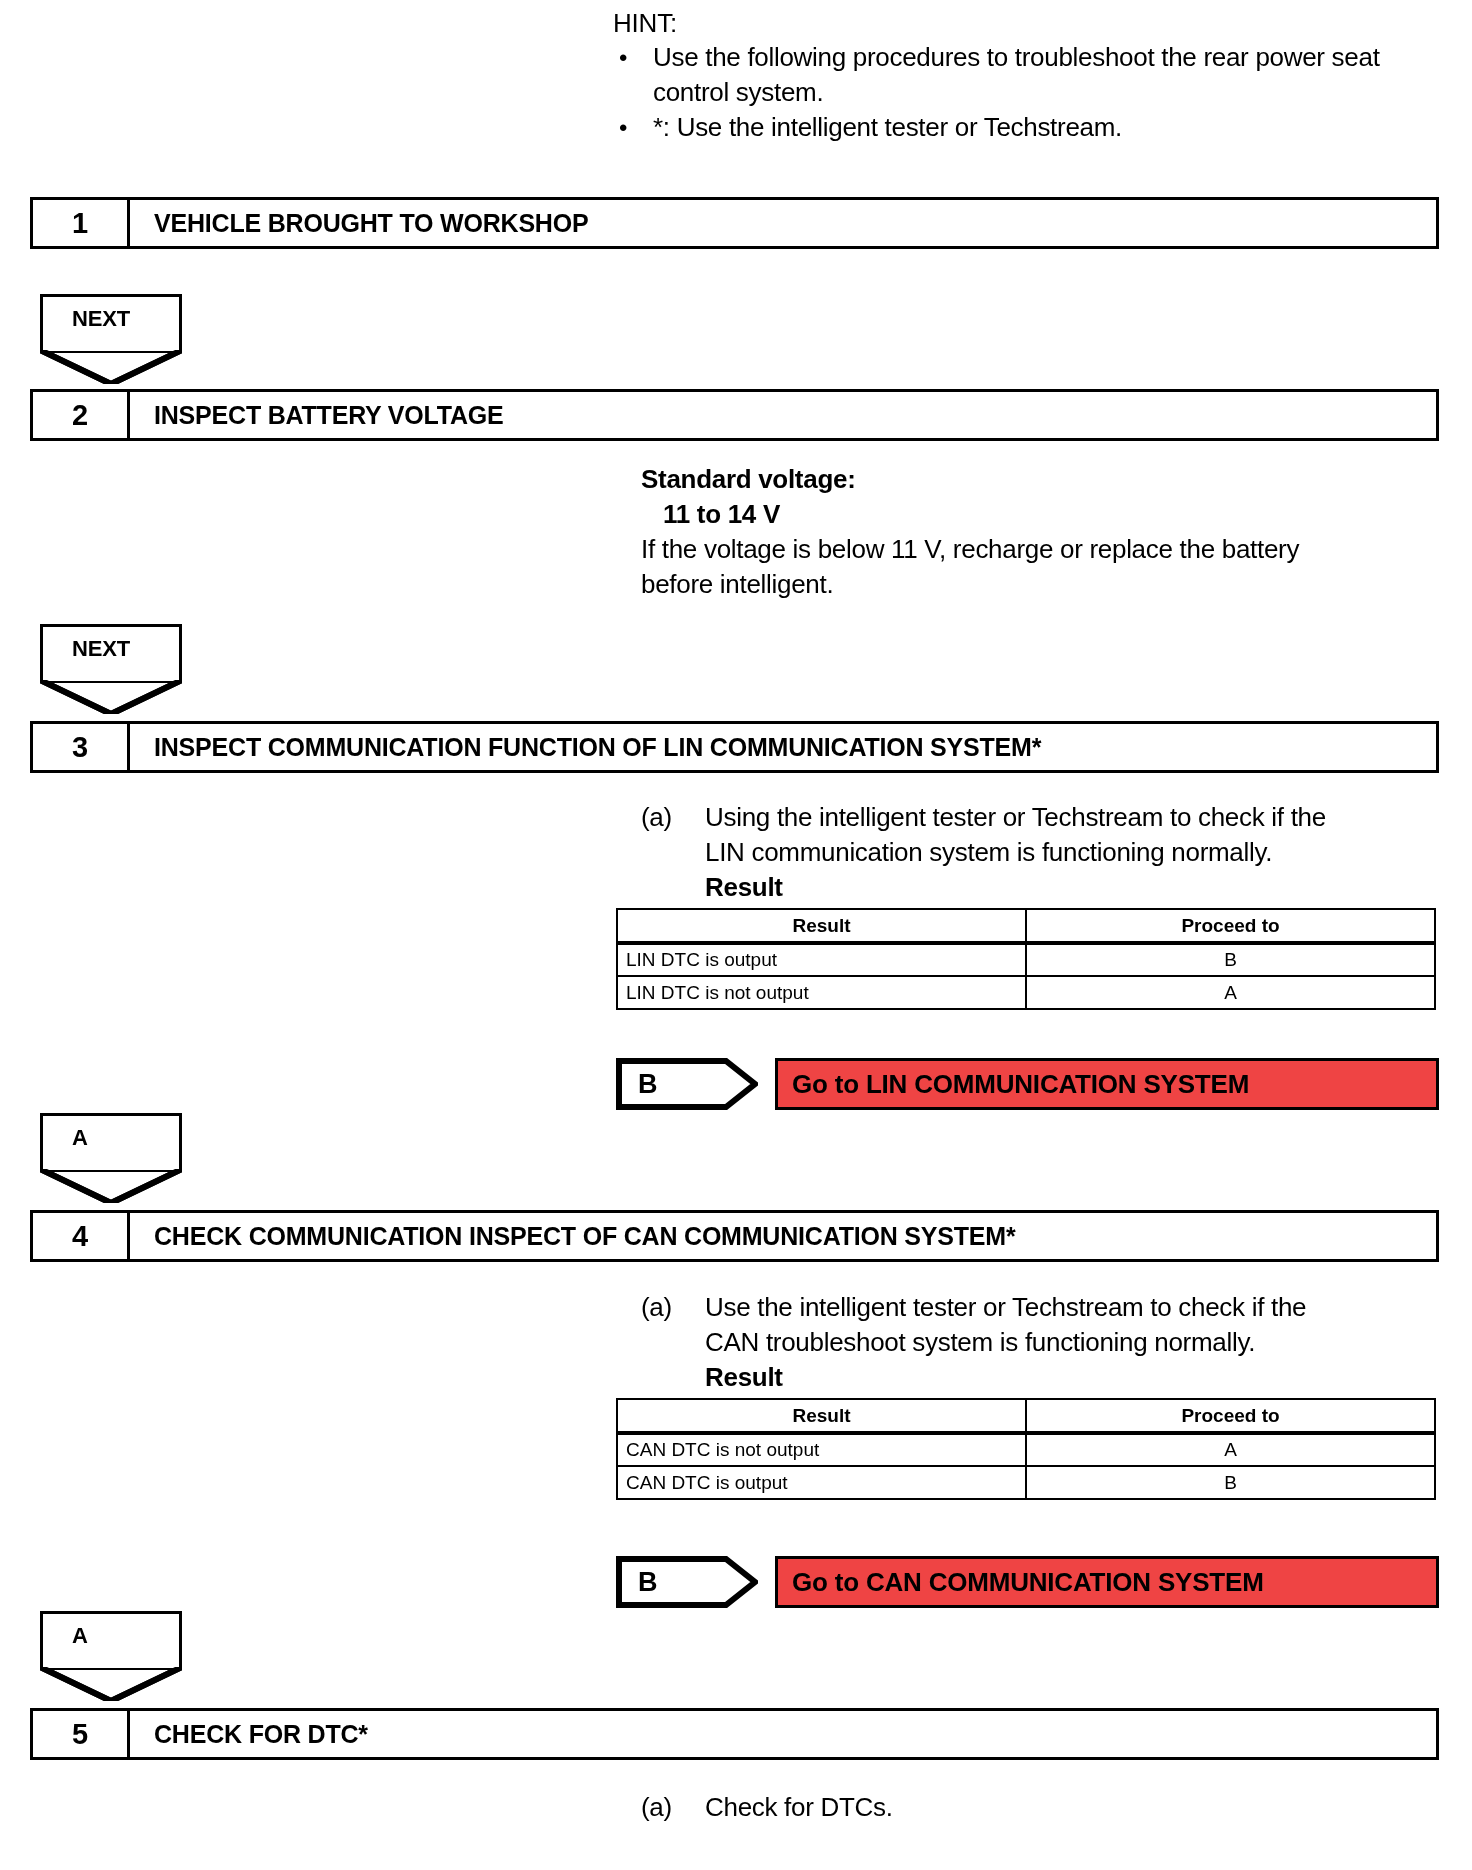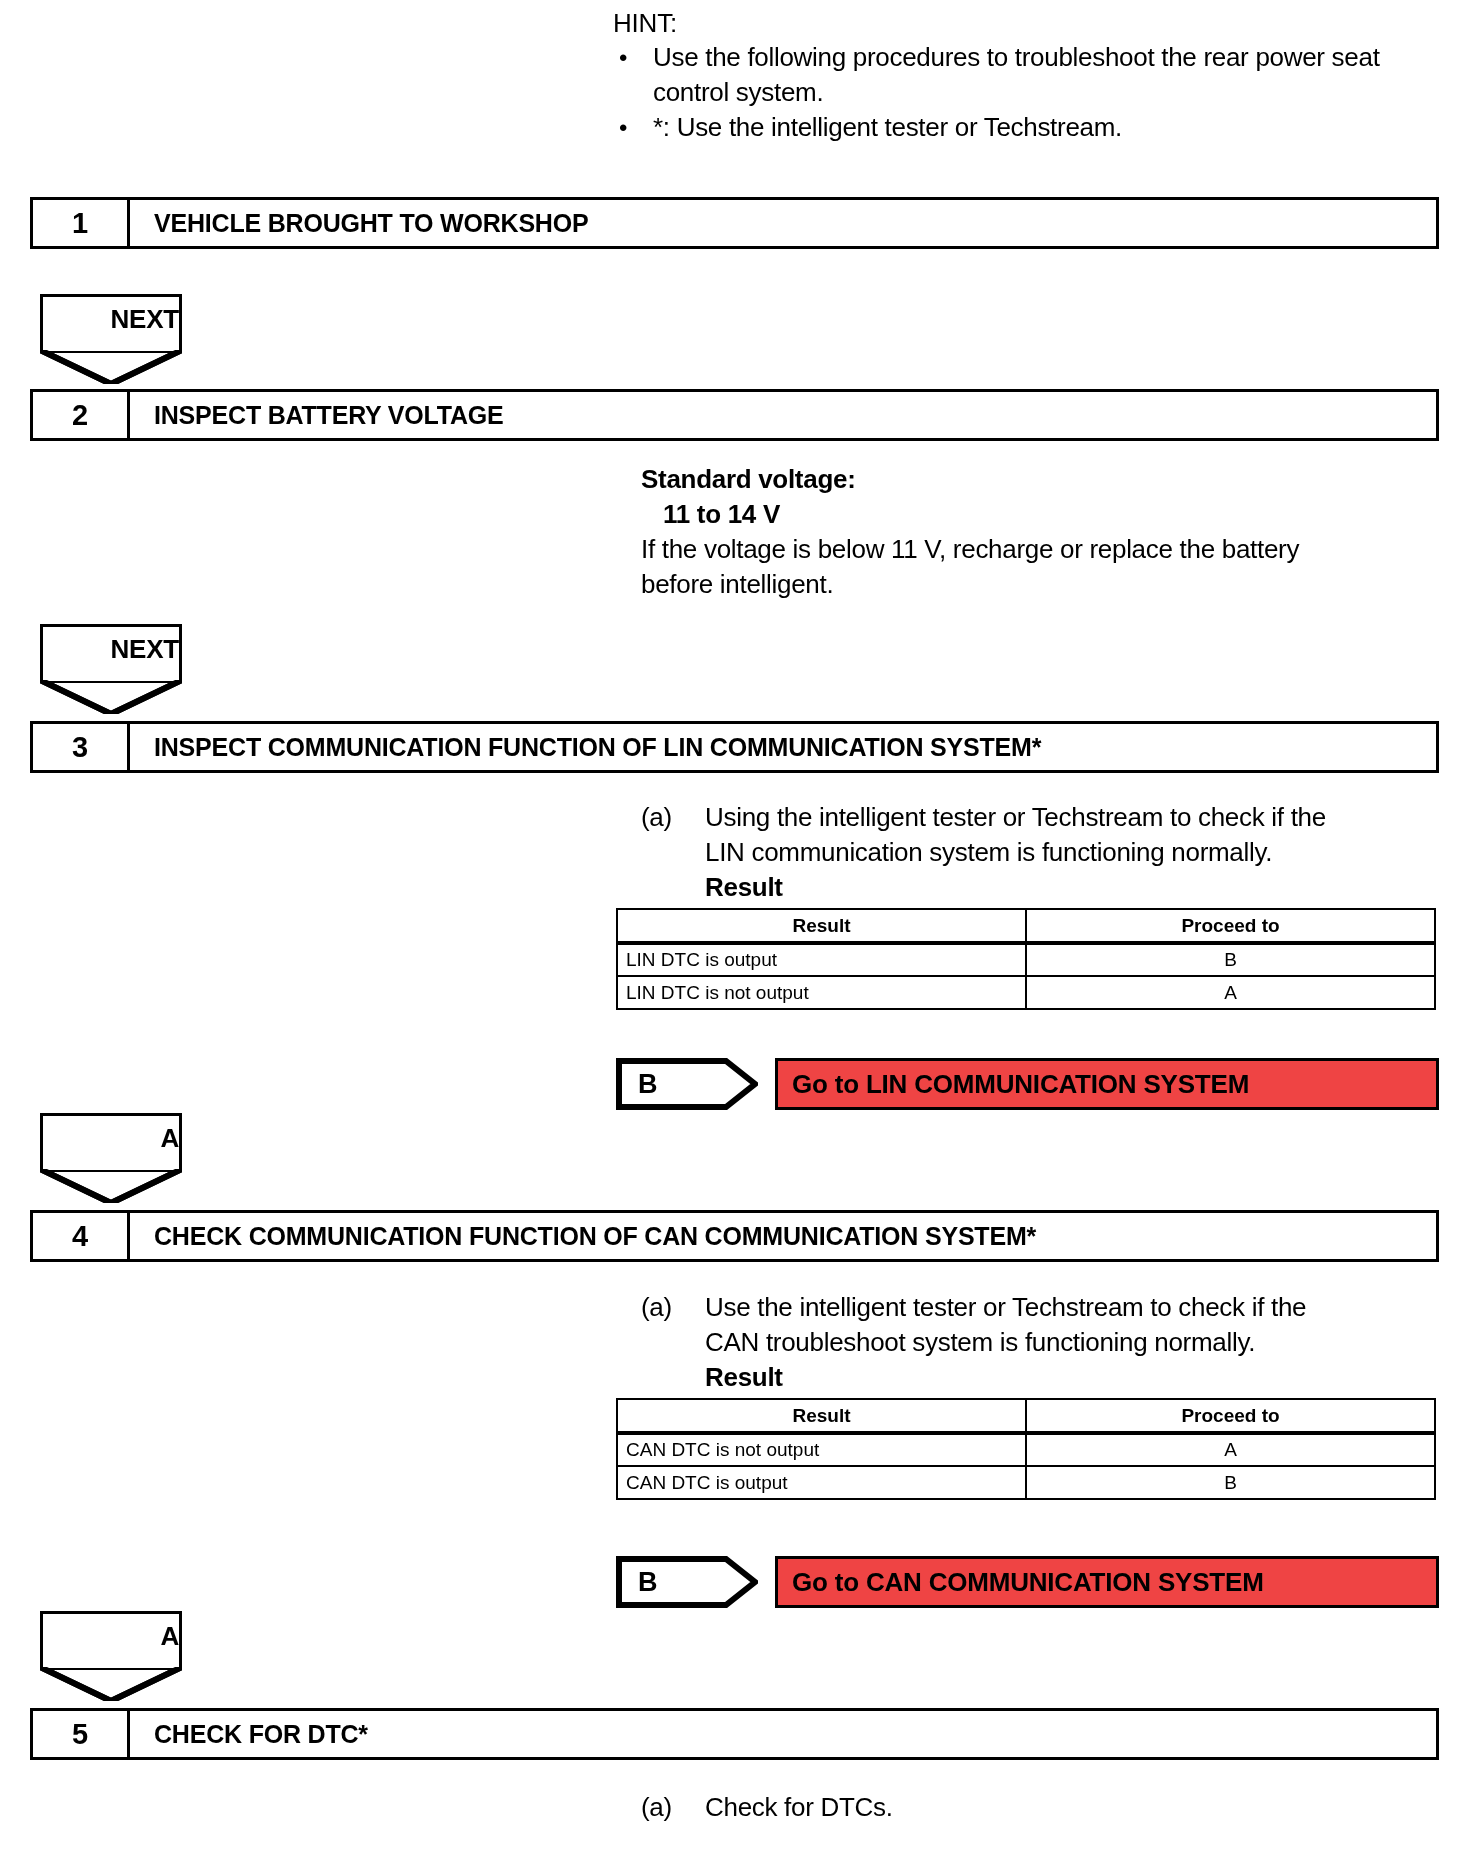--- a/index.html
+++ b/index.html
@@ -41,22 +41,22 @@
 
   
   .pent {
     position: absolute;
     width: 142px; height: 56px;
     border: 3px solid #000;
     border-bottom: none;
     background: #fff;
   }
   .pent-label {
-    font-size: 26px; font-weight: bold;
-    text-align: right; line-height: 44px;
+    font-size: 22px; font-weight: bold;
+    text-align: left; line-height: 44px;
     letter-spacing: -0.2px;
     margin-left: 29px;
   }
   .pent-tip { position: absolute; left: -3px; top: 100%; width: 142px; height: 34px; }
 
   
   .barrow {
     position: absolute;
     width: 142px; height: 52px;
   }
@@ -211,21 +211,21 @@
     <div class="pent-label">A</div>
     <svg class="pent-tip" viewBox="0 0 142 34">
       <polygon points="0,0 142,0 71,34" fill="#fff" stroke="#000" stroke-width="6"></polygon>
       <rect x="0" y="-4" width="142" height="5" fill="#fff"></rect>
       <polyline points="0,0 71,34 142,0" fill="none" stroke="#000" stroke-width="6"></polyline>
     </svg>
   </div>
 
   <div class="step" style="left:30px; top:1210px; width:1409px;">
     <div class="step-num">4</div>
-    <div class="step-title">CHECK COMMUNICATION FUNCTION OF CAN COMMUNICATION SYSTEM*</div>
+    <div class="step-title">CHECK COMMUNICATION INSPECT OF CAN COMMUNICATION SYSTEM*</div>
   </div>
 
   <div class="body" style="left:613px; top:1290px; width:810px;">
     <div class="proc">
       <span class="proc-mark">(a)</span>
       <span class="proc-text">Use the intelligent tester or Techstream to check if the</span>
     </div>
     <div class="proc">
       <span class="proc-mark"></span>
       <span class="proc-text">CAN troubleshoot system is functioning normally.</span>

